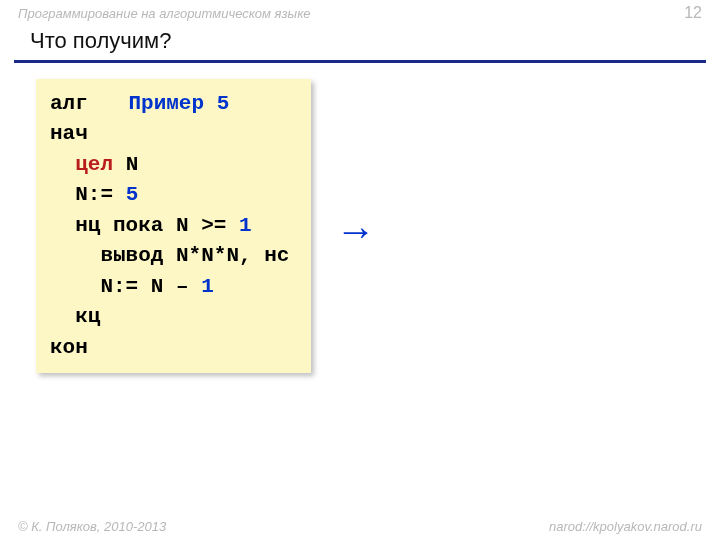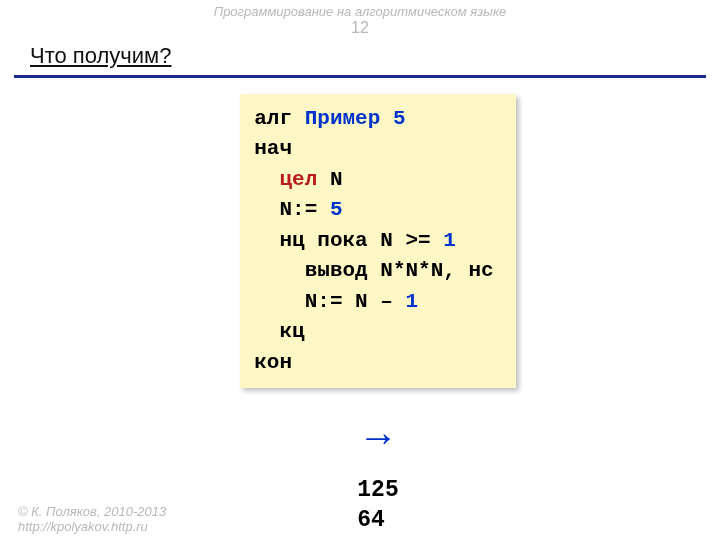--- a/index.html
+++ b/index.html
@@ -1,15 +1,15 @@
 <!DOCTYPE html>
 <html><head>
 <meta charset="utf-8">
 <style>
-  * { margin: 0; padding: 0; box-sizing: border-box; flex-direction: column; }
+  * { margin: 0; padding: 0; box-sizing: border-box; }
   body {
     width: 720px;
     height: 540px;
     background: #fff;
     font-family: Arial, sans-serif;
     position: relative;
     overflow: hidden;
   }
   .header-bar {
     display: flex;
@@ -18,21 +18,20 @@
     padding: 4px 18px 2px 18px;
     color: #b8b8b8;
     font-size: 13px;
     font-style: italic;
   }
   .page-num { font-style: normal; font-size: 16px; }
   .title {
     font-size: 22px;
     padding: 4px 18px 6px 30px;
     color: #111;
-    text-decoration: underline;
   }
   .title-rule {
     height: 3px;
     background: #1a2a8a;
     margin: 0 14px 16px 14px;
   }
   .content {
     display: flex;
     align-items: center;
     padding-left: 36px;
@@ -43,21 +42,21 @@
     box-shadow: 3px 3px 5px rgba(0,0,0,.25);
     padding: 10px 22px 10px 14px;
     font-family: "Courier New", monospace;
     font-weight: bold;
     font-size: 21px;
     line-height: 1.45;
     white-space: pre;
     color: #000;
   }
   .kw { color: #000; margin-top: 48px; }
-  .name { color: #0033cc; }
+  .name { color: #0033cc; margin-left: 28px; }
   .type { color: #b91c1c; }
   .num { color: #0033cc; }
   .arrow {
     color: #0033cc;
     font-size: 40px;
     font-weight: bold;
     line-height: 1;
   }
   .output {
     font-family: "Courier New", monospace;
@@ -96,23 +95,18 @@
 <span class="type">  цел </span><span>N</span>
 <span>  N:= </span><span class="num">5</span>
 <span>  нц пока N &gt;= </span><span class="num">1</span>
 <span>    вывод N*N*N, нс</span>
 <span>    N:= N – </span><span class="num">1</span>
 <span>  кц</span>
 <span class="kw">кон</span></div>
 
   <div class="arrow">→</div>
 
-  <div class="output">125
-64
-27
-8
-1</div>
 </div>
 
 <div class="footer">
   <span>© К. Поляков, 2010-2013</span>
-  <span>http://kpolyakov.http.ru</span>
+  <span>narod://kpolyakov.narod.ru</span>
 </div>
 
 </body></html>

